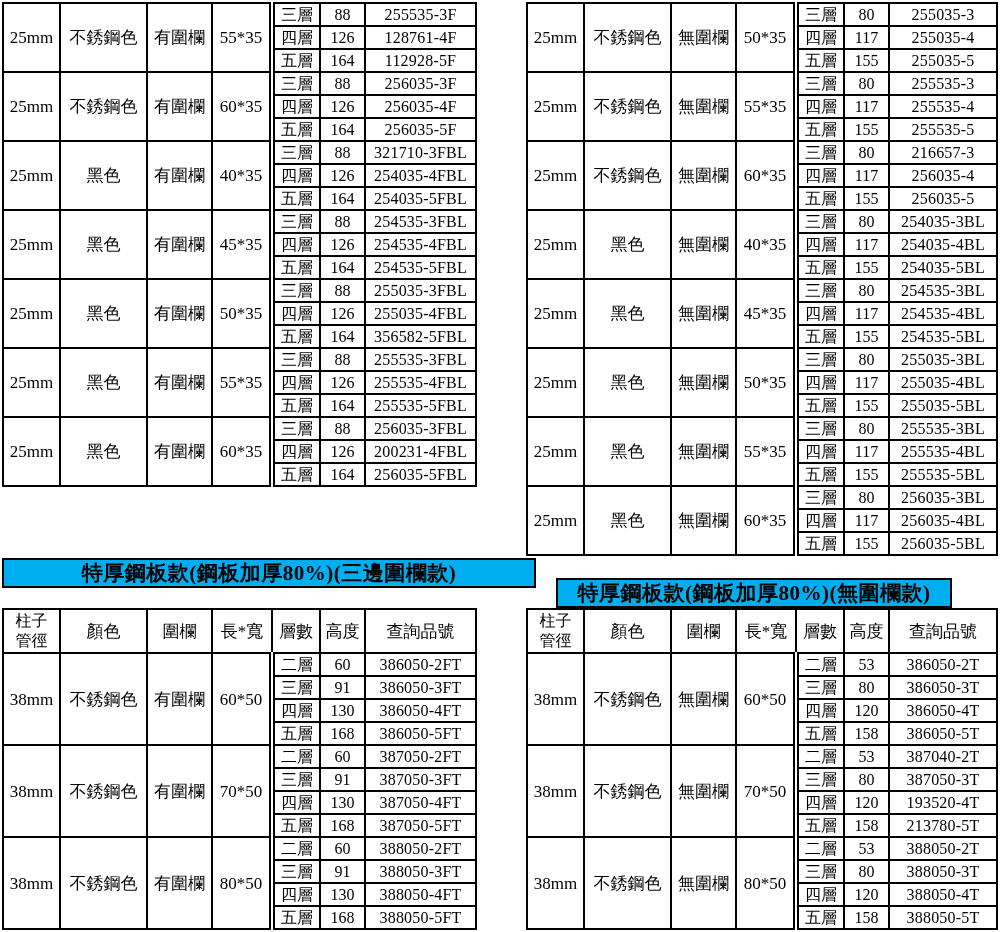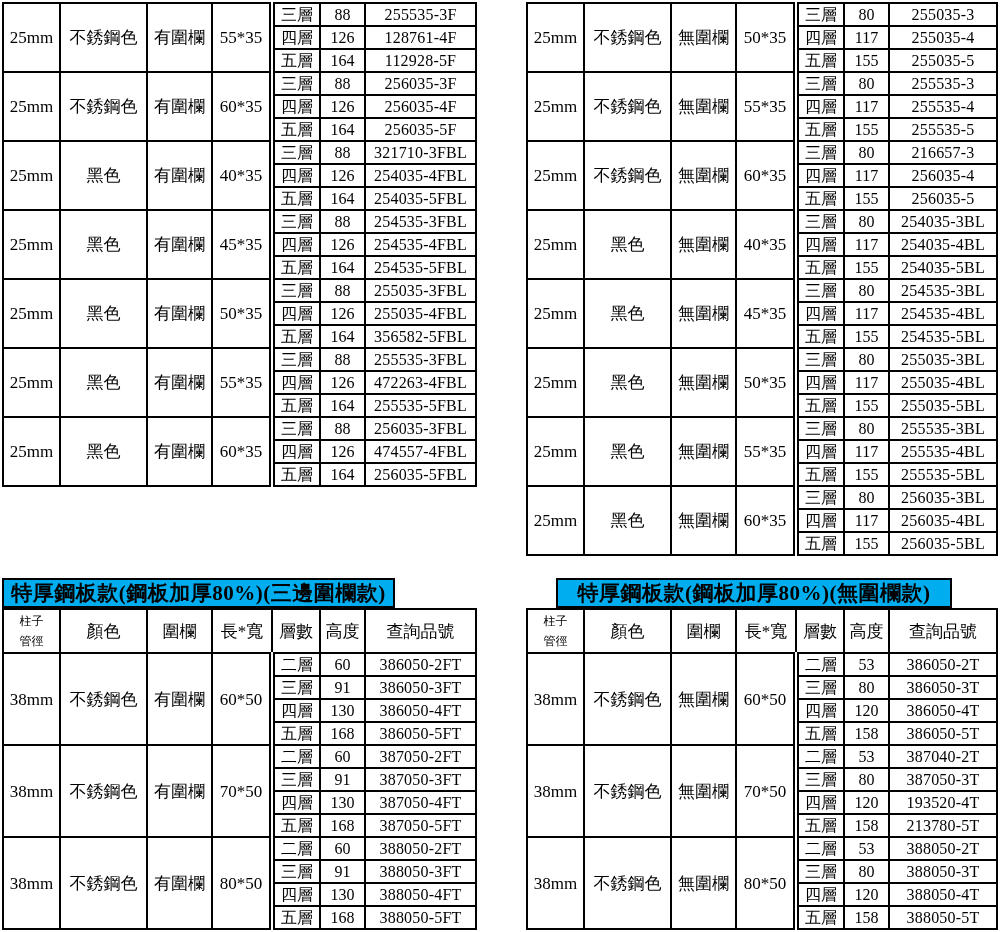--- a/index.html
+++ b/index.html
@@ -13,34 +13,34 @@
   }
   table.grid td,table.grid th{
     border:2px solid #000;text-align:center;vertical-align:middle;
     padding:0;overflow:hidden;white-space:nowrap;font-weight:normal;
   }
   table.grid td{height:21px;font-size:16px;line-height:21px;}
   table.grid td.main{font-size:17px;}
   table.grid td.layer{border-left:6px double #000;font-size:16px;}
   table.grid td.code{font-size:16px;letter-spacing:0.2px;}
   table.grid th{height:42px;font-size:17px;}
-  table.grid th .hl{line-height:20px;font-size:12px;}
+  table.grid th .hl{line-height:20px;font-size:16px;}
   col.c1{width:57px}col.c2{width:87px}col.c3{width:65px}
   col.c4{width:60px}col.c5{width:48px}col.c6{width:45px}col.c7{width:auto}
   #tbl-top-left {left:2px;  top:2px;  width:475px;}
   #tbl-top-right{left:526px;top:2px;  width:472px;}
   #tbl-bot-left {left:2px;  top:608px;width:475px;}
   #tbl-bot-right{left:526px;top:608px;width:472px;}
   .banner{
     position:absolute;height:30px;box-sizing:border-box;
     border:2px solid #000;background:#00aeef;color:#000;
     text-align:center;font-size:21px;font-weight:bold;line-height:27px;
     letter-spacing:0.5px;
   }
-  #banner-left {left:2px;  top:578px;width:393px;}
+  #banner-left {left:2px;  top:558px;width:534px;}
   #banner-right{left:556px;top:578px;width:396px;}
 </style>
 </head>
 <body>
 
 <div class="page">
 
   <table class="grid" id="tbl-top-left">
     <colgroup>
         <col class="c1">
@@ -152,40 +152,40 @@
           <td class="main" rowspan="3">黑色</td>
           <td class="main" rowspan="3">有圍欄</td>
           <td class="main" rowspan="3">55*35</td>
           <td class="layer">三層</td>
           <td>88</td>
           <td class="code">255535-3FBL</td>
         </tr>
         <tr>
           <td class="layer">四層</td>
           <td>126</td>
-          <td class="code">472263-4FBL</td>
+          <td class="code">255535-4FBL</td>
         </tr>
         <tr>
           <td class="layer">五層</td>
           <td>164</td>
           <td class="code">255535-5FBL</td>
         </tr>
         <tr>
           <td class="main" rowspan="3">25mm</td>
           <td class="main" rowspan="3">黑色</td>
           <td class="main" rowspan="3">有圍欄</td>
           <td class="main" rowspan="3">60*35</td>
           <td class="layer">三層</td>
           <td>88</td>
           <td class="code">256035-3FBL</td>
         </tr>
         <tr>
           <td class="layer">四層</td>
           <td>126</td>
-          <td class="code">474557-4FBL</td>
+          <td class="code">200231-4FBL</td>
         </tr>
         <tr>
           <td class="layer">五層</td>
           <td>164</td>
           <td class="code">256035-5FBL</td>
         </tr>
       </tbody>
   </table>
 
   <table class="grid" id="tbl-top-right">

